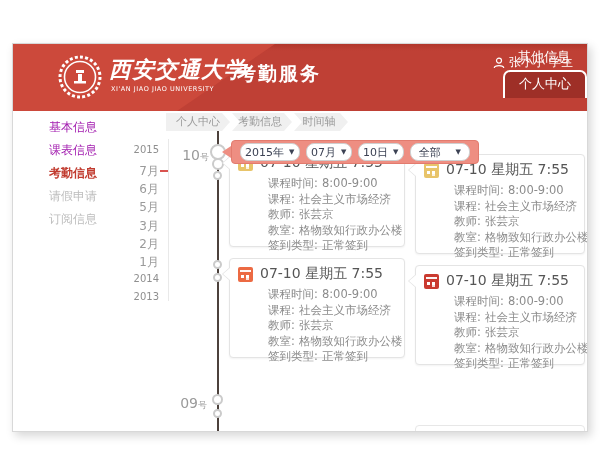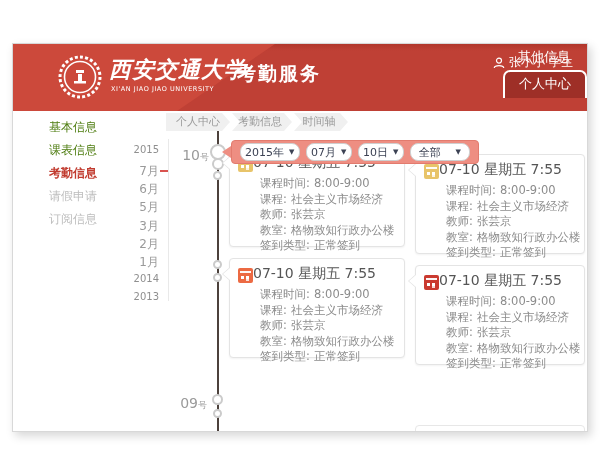--- a/index.html
+++ b/index.html
@@ -27,21 +27,21 @@
     font-weight:bold; letter-spacing:2px; white-space:nowrap; }
   .userbox { position:absolute; right:14px; top:10px; display:flex; align-items:center;
     gap:4px; color:#fff; font-size:12px; }
   .nav { position:absolute; right:0; bottom:13px; display:flex; align-items:flex-end;flex-direction:column; }
   .nav-item { color:#fff; font-size:13px; padding:0 17px; line-height:26px; cursor:pointer; }
   .nav-tab-active { background:#9e2f27; border:2px solid #fff; border-bottom:none;
     border-radius:7px 7px 0 0; color:#fff; font-size:13px; line-height:24px;
     padding:0 14px; margin-left:6px; height:28px; }
 
   
-  .side-item { position:absolute; left:36px; font-size:12px; color:#4d7c0f; cursor:pointer; white-space:nowrap; }
+  .side-item { position:absolute; left:36px; font-size:12px; color:#a21caf; cursor:pointer; white-space:nowrap; }
   .side-item.active { color:#c13b2f; font-weight:bold; }
   .side-item.muted { color:#bdbdbd; }
 
   
   .crumbs { position:absolute; left:153px; top:69px; display:flex; }
   .crumb { height:18px; line-height:18px; font-size:11px; color:#999; background:#f0f0f0;
     text-align:center; margin-right:2px; padding:0 10px 0 6px; min-width:54px; cursor:pointer;
     clip-path:polygon(0 0,calc(100% - 8px) 0,100% 50%,calc(100% - 8px) 100%,0 100%,8px 50%); }
   .crumb:first-child { clip-path:polygon(0 0,calc(100% - 8px) 0,100% 50%,calc(100% - 8px) 100%,0 100%); padding-left:10px; }
 
@@ -81,30 +81,30 @@
   .card { position:absolute; background:#fff; border:1px solid #e4e4e4; border-radius:4px;
     box-shadow:0 1px 2px rgba(0,0,0,.05); z-index:3; }
   .card::before { content:""; position:absolute; left:-8px; top:8px; width:0; height:0;
     border-top:7px solid transparent; border-bottom:7px solid transparent;
     border-right:8px solid #e4e4e4; }
   .card::after { content:""; position:absolute; left:-7px; top:9px; width:0; height:0;
     border-top:6px solid transparent; border-bottom:6px solid transparent;
     border-right:7px solid #fff; }
   .card-l { left:216px; width:176px; }
   .card-r { left:402px; width:170px; }
-  .card-hd { display:flex; align-items:flex-end; padding:6px 10px 3px 8px; }
+  .card-hd { display:flex; align-items:center; gap:7px; padding:6px 10px 3px 8px; }
   .card-date { font-size:14px; color:#555; white-space:nowrap; }
   .card-icon { width:15px; height:15px; border-radius:2px; position:relative; flex:0 0 auto; }
   .card-icon::before { content:""; position:absolute; left:2px; right:2px; top:3px; height:2px;
     background:rgba(255,255,255,.95); }
   .card-icon::after { content:""; position:absolute; left:3px; top:8px; width:3px; height:3px;
     background:#fff; box-shadow:5px 0 0 #fff, 5px 2px 0 rgba(255,255,255,.8); }
   .card-bd { padding:1px 8px 6px 30px; }
   .crow { font-size:11.5px; color:#8c8c8c; line-height:15.5px; white-space:nowrap; }
-  .crow .lbl { margin-right:4px; }
+  .crow .lbl { margin-right:4px;margin-left:8px; }
 
   .sliver { position:absolute; left:402px; top:381px; width:170px; height:20px;
     background:#fff; border:1px solid #e7e7e7; border-radius:4px 4px 0 0; z-index:1; }
 </style>
 </head>
 <body>
 
 <div class="canvas">
   <div class="window">
 

